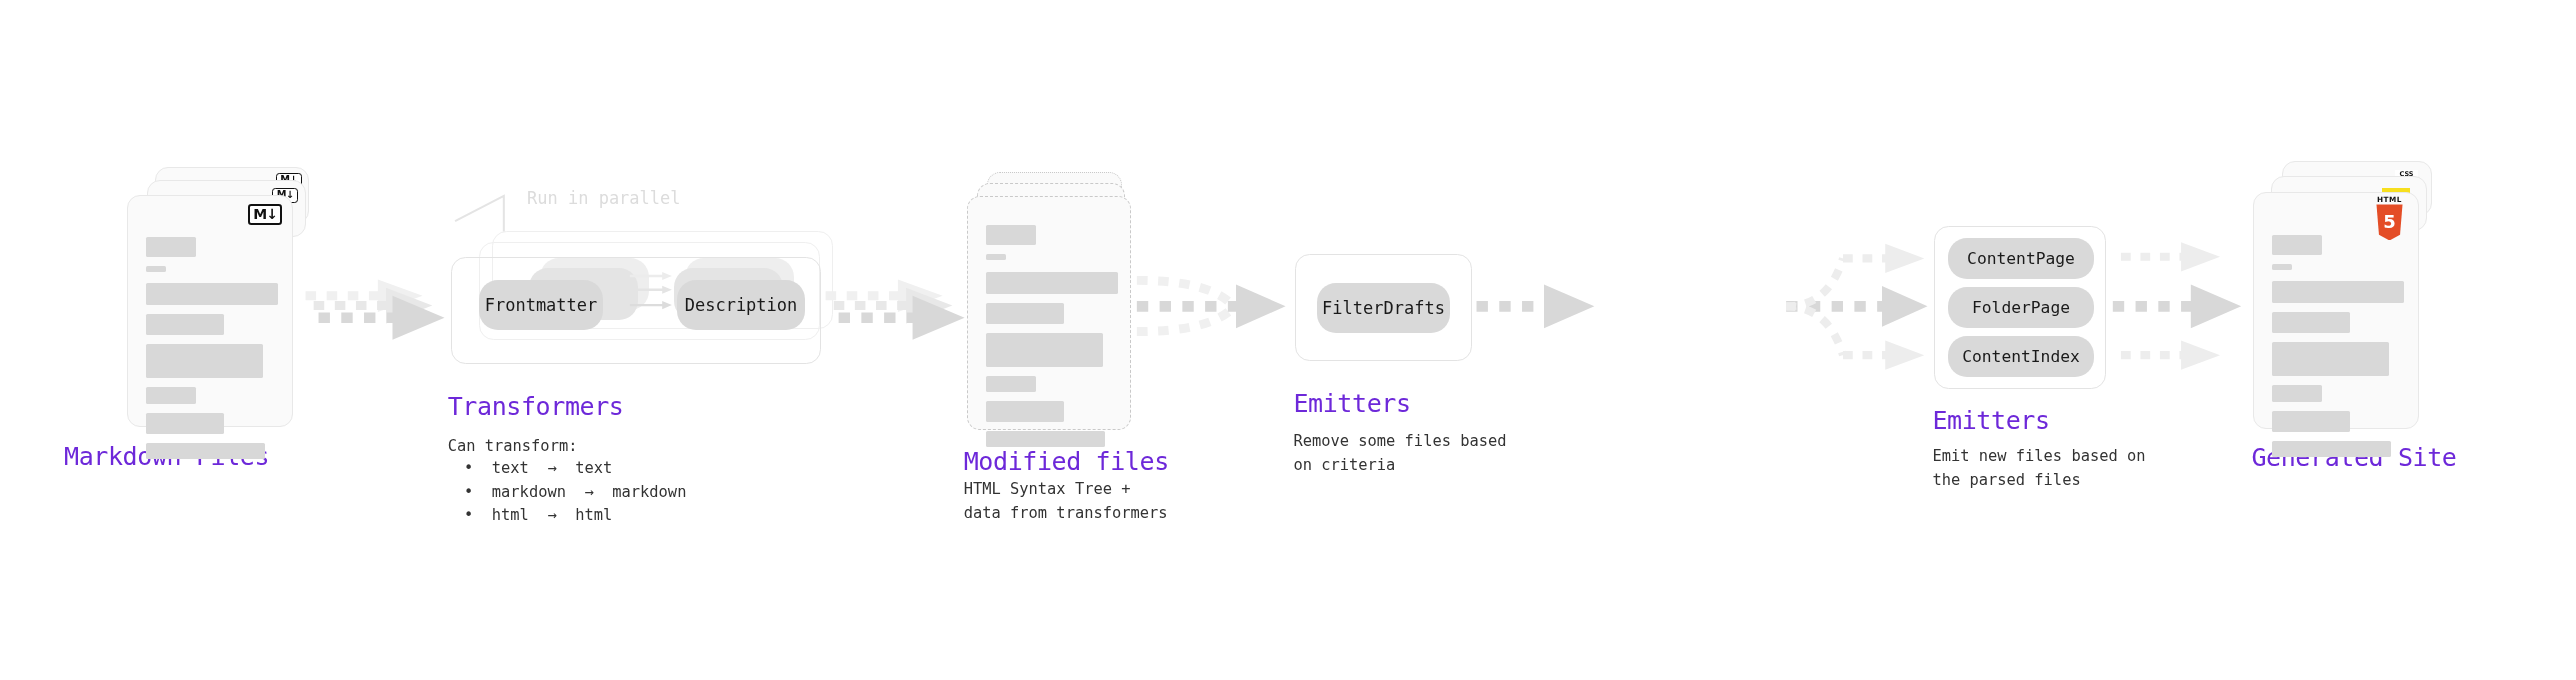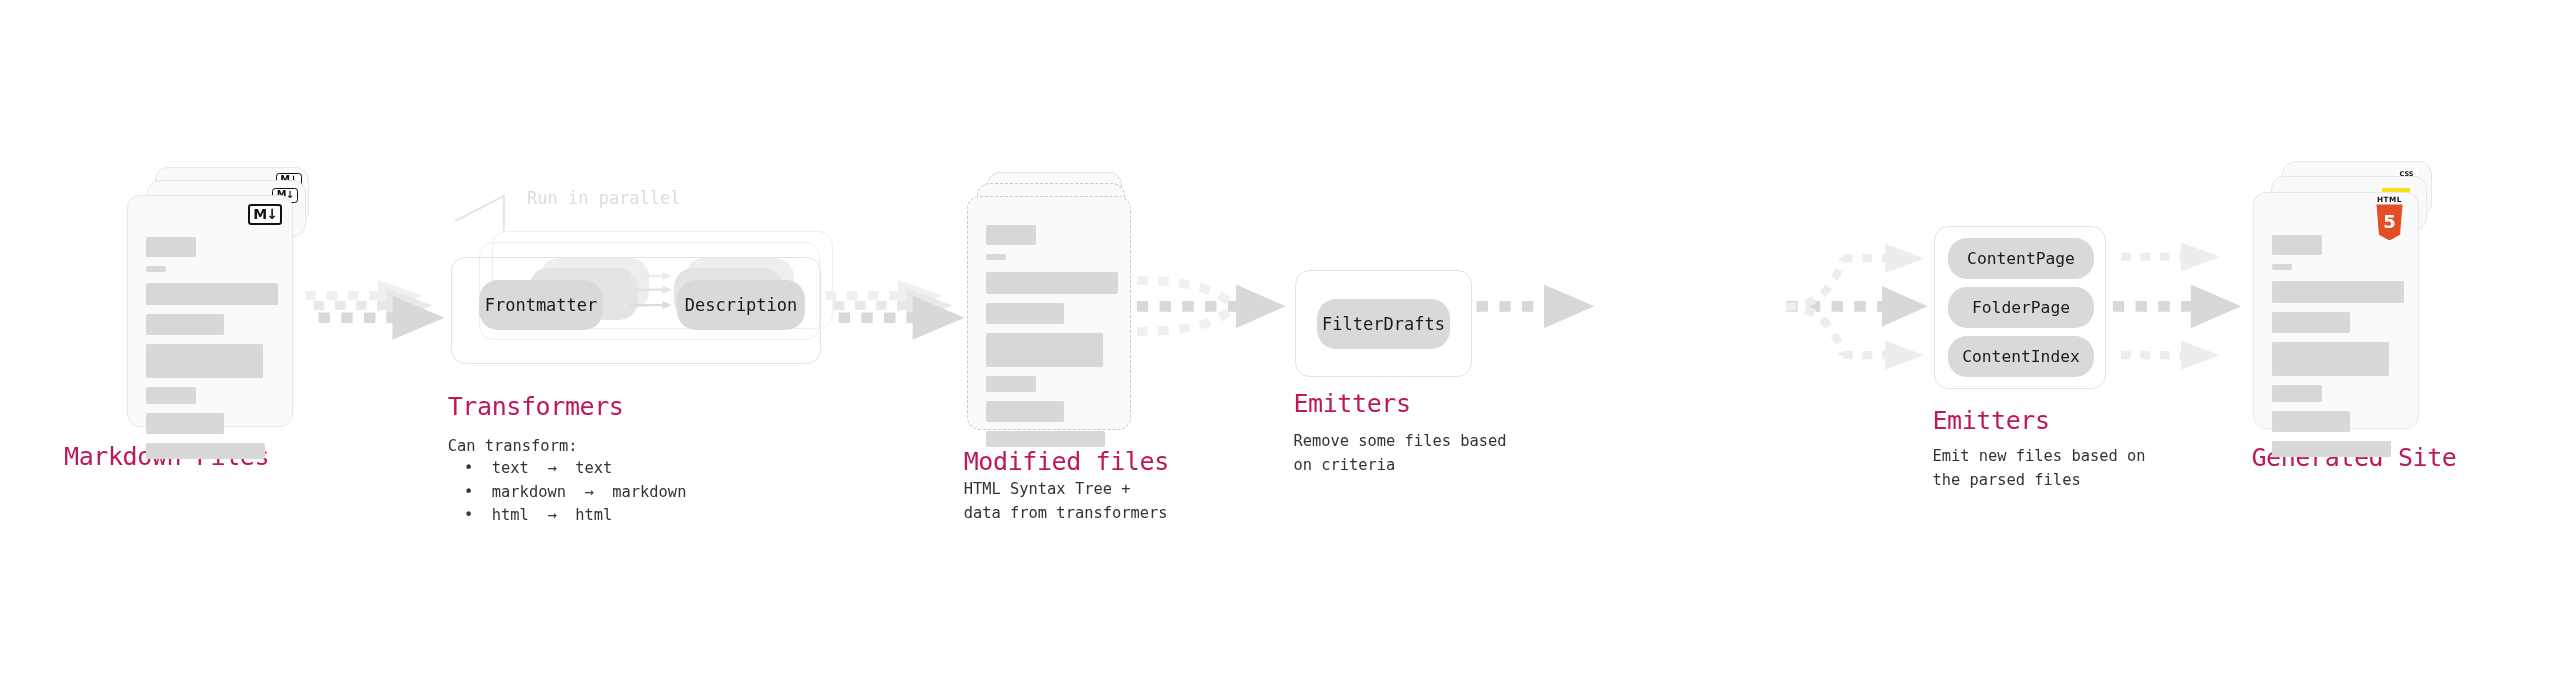--- a/index.html
+++ b/index.html
@@ -87,21 +87,21 @@
     display: flex; align-items: center; justify-content: center;
     white-space: nowrap;
   }
   .pill.ghost1 { background: #e4e4e4; }
   .pill.ghost2 { background: #eeeeee; }
 
   
   .heading {
     position: absolute;
     font-size: 25px;
-    color: #be185d;
+    color: #6d28d9;
     white-space: nowrap;
     letter-spacing: -0.4px;
   }
   .subtext {
     position: absolute;
     font-size: 15.4px;
     line-height: 23.6px;
     color: #333;
     white-space: pre;
   }
@@ -271,21 +271,21 @@
           <div class="bar" style="width:119px;height:16.3px;"></div>
         </div>
       </div>
     </div>
     <div class="heading" style="left:-3.3px; top:275px;">Modified files</div>
     <div class="subtext" style="left:-3.3px; top:306px;">HTML Syntax Tree +
 data from transformers</div>
   </div>
 
   <div class="node" style="left:1295px; top:254px;">
-    <div class="groupbox" style="left:0px; top:0px; width:177px; height:107px;margin-top:16px;">
+    <div class="groupbox" style="left:0px; top:0px; width:177px; height:107px;">
       <div class="pill" style="left:21px; top:28.4px; width:133px; height:50px;">
         <span>FilterDrafts</span>
       </div>
     </div>
     <div class="heading" style="left:-1.6px; top:135px;">Emitters</div>
     <div class="subtext" style="left:-1.6px; top:176px;">Remove some files based
 on criteria</div>
   </div>
 
 

